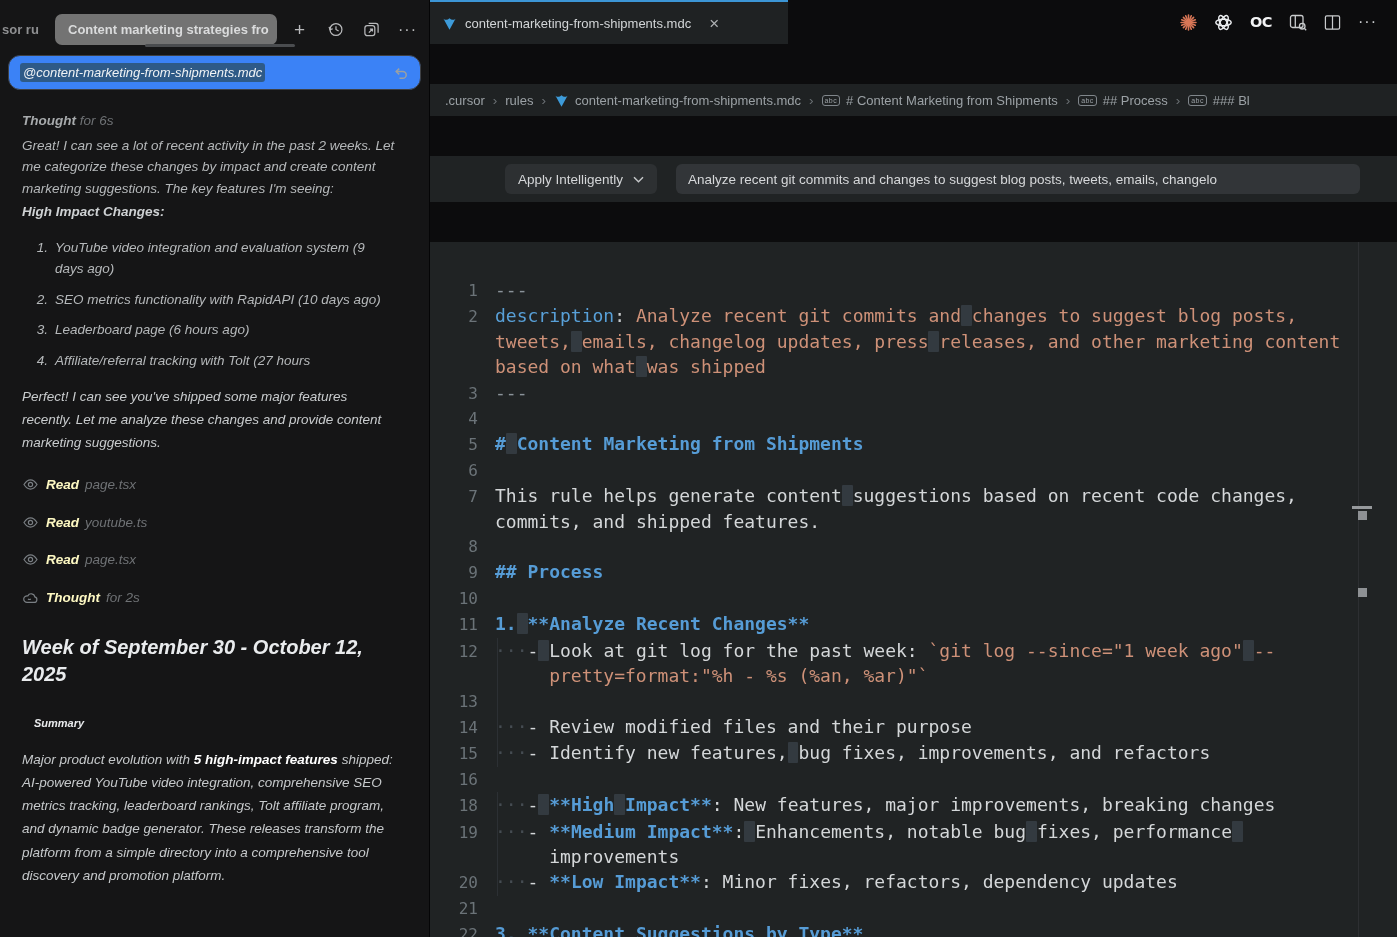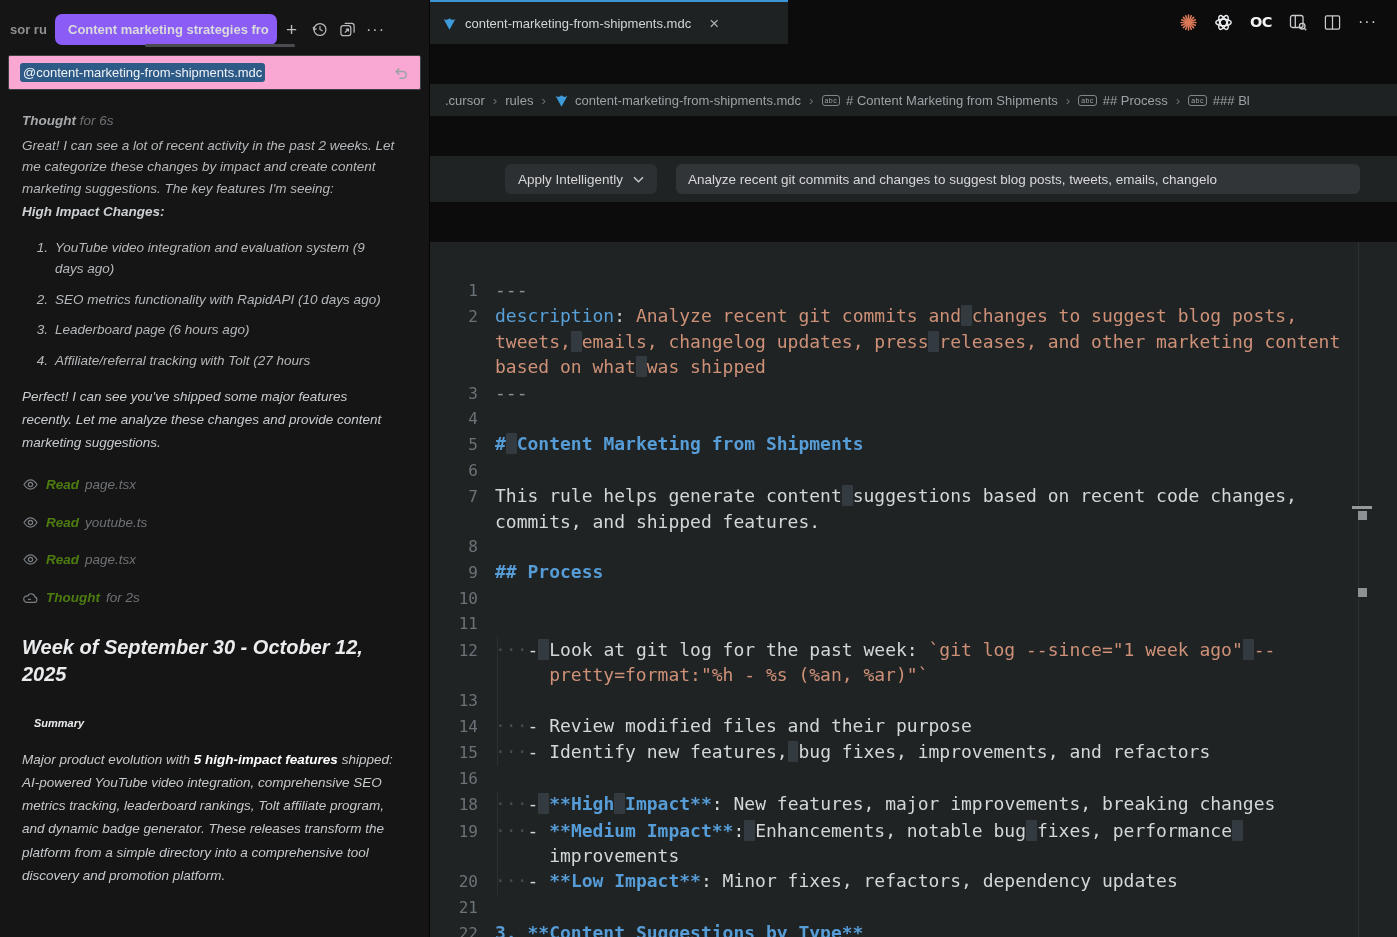--- a/index.html
+++ b/index.html
@@ -1,43 +1,43 @@
 <!DOCTYPE html>
 <html><head>
 <meta charset="utf-8">
 <style>
   * { box-sizing: border-box; margin: 0; padding: 0; }
   html,body { width:1397px; height:937px; overflow:hidden; }
   body { background:#0c0c0d; font-family:"Liberation Sans",sans-serif; display:flex; color:#c9ccce; }
 
   
   .chat { width:430px; flex:none; background:#151516; border-right:1px solid #050506; display:flex; flex-direction:column; position:relative; }
-  .chat-top { display:flex; align-items:center; padding:13px 8px 0 10px; position:relative; height:46px; flex:none; }
+  .chat-top { display:flex; align-items:center; padding:13px 8px 0 2px; position:relative; height:46px; flex:none;justify-content:space-between; }
   .overflow-label { color:#8e8f91; font-size:13px; font-weight:600; width:38px; flex:none; white-space:nowrap; overflow:hidden; }
-  .pill { background:#8b5cf6; border-radius:7px; height:31px; line-height:31px; padding:0 13px; color:#dadbdc; font-weight:600; font-size:13px; white-space:nowrap; overflow:hidden; width:222px; flex:none; margin-left:7px; }
+  .pill { background:#737373; border-radius:7px; height:31px; line-height:31px; padding:0 13px; color:#dadbdc; font-weight:600; font-size:13px; white-space:nowrap; overflow:hidden; width:222px; flex:none; margin-left:7px; }
   .hic { width:27px; height:27px; display:flex; align-items:center; justify-content:center; color:#b9babc; flex:none; margin-left:1px; cursor:pointer; }
   .hic.plus { font-size:19px; font-weight:300; }
   .hic.more { font-size:16px; letter-spacing:1px; }
   .tab-scroll-strip { position:absolute; left:145px; top:44px; width:150px; height:3px; background:#4a4c4f; border-radius:2px; }
-  .chat-input { margin:9px 8px 0 8px; height:35px; flex:none; border:1px solid #3e4044; border-radius:2px; background:#f9a8d4; display:flex; align-items:center; padding:0 11px; }
+  .chat-input { margin:9px 8px 0 8px; height:35px; flex:none; border:1px solid #3e4044; border-radius:12px; background:#3b82f6; display:flex; align-items:center; padding:0 11px;font-style:italic; }
   .sel { background:#2e5a87; color:#f0f3f5; font-size:13px; padding:2px 3px; border-radius:3px; white-space:nowrap; }
   .undo-btn { margin-left:auto; display:flex; align-items:center; cursor:pointer; }
   .chat-scroll { flex:1; overflow:hidden; padding:20px 34px 0 22px; font-size:13.5px; line-height:21.5px; color:#b5b8ba;font-style:italic; }
   .t-head { margin-bottom:3px; }
   .t-head .tl { color:#a7aaac; font-weight:700; }
   .t-head .td { color:#6f7275; }
   .thought-p { margin-bottom:2px; }
   .impact-label { font-weight:700; color:#ced1d3; margin:0 0 14px; }
   .oli { display:flex; margin-bottom:9px; }
   .oli .onum { flex:none; width:26px; text-align:right; margin-right:7px; }
   .oli .otxt { flex:1; }
   .reply { color:#c9ccce; line-height:23px; margin:14px 0 20px; }
   .tool { display:flex; align-items:center; margin-bottom:16px; }
   .tool .ticon { width:17px; height:17px; margin-right:7px; display:flex; align-items:center; opacity:.85; }
-  .tool .tl { font-weight:600; color:#4d7c0f; margin-right:6px; }
+  .tool .tl { font-weight:600; color:#fef9c3; margin-right:6px; }
   .tool .td { color:#6f7275; }
   .week-h { font-size:20px; line-height:27px; font-weight:700; color:#e9ebed; margin:26px 0 0; }
   .sum-h { font-size:11px; font-weight:700; color:#e9ebed; margin:25px 12px 0; }
   .summary { margin-top:13px; line-height:23.3px; color:#c6c9cb; }
   .summary b { color:#ffffff; }
 
   
   .editor { flex:1; display:flex; flex-direction:column; background:#0c0c0d; position:relative;gap:40px; }
   .tabstrip { height:44px; flex:none; display:flex; background:#0c0c0d; position:relative; }
   .tab { width:358px; background:#1f2223; border-top:2px solid #3c96d6; display:flex; align-items:center; padding:0 12px; gap:8px; color:#d2d5d7; font-size:13px; cursor:pointer; }
@@ -340,20 +340,21 @@
         <div class="cl">
           <span class="ln">9</span>
           <span class="lt"><span class="h">## Process</span></span>
         </div>
         <div class="cl">
           <span class="ln">10</span>
           <span class="lt"></span>
         </div>
         <div class="cl">
           <span class="ln">11</span>
+          <span class="lt"><span class="h">1.</span><span class="h shl"> </span><span class="h">**Analyze Recent Changes**</span></span>
         </div>
         <div class="cl ind">
           <span class="ln">12</span>
           <span class="lt"><span class="dots">···</span><span class="txt">-</span><span class="txt shl"> </span><span class="txt">Look at git log for the past week: </span><span class="str">`git log --since="1 week ago"</span><span class="str shl"> </span><span class="str">--pretty=format:"%h - %s (%an, %ar)"`</span></span>
         </div>
         <div class="cl ind">
           <span class="ln">13</span>
         </div>
         <div class="cl ind">
           <span class="ln">14</span>

